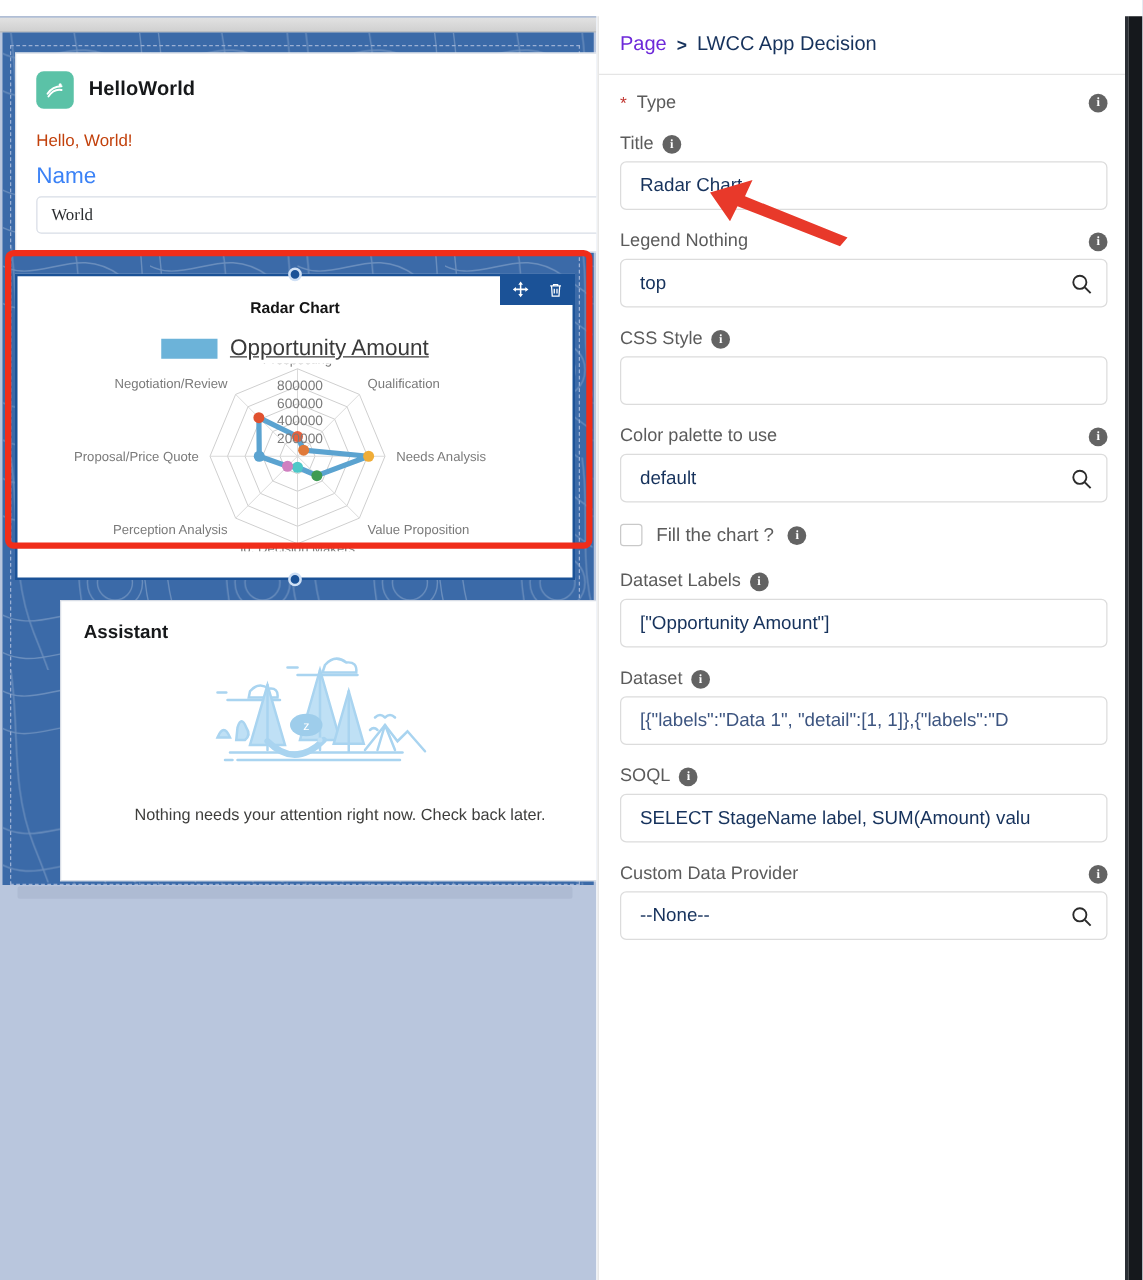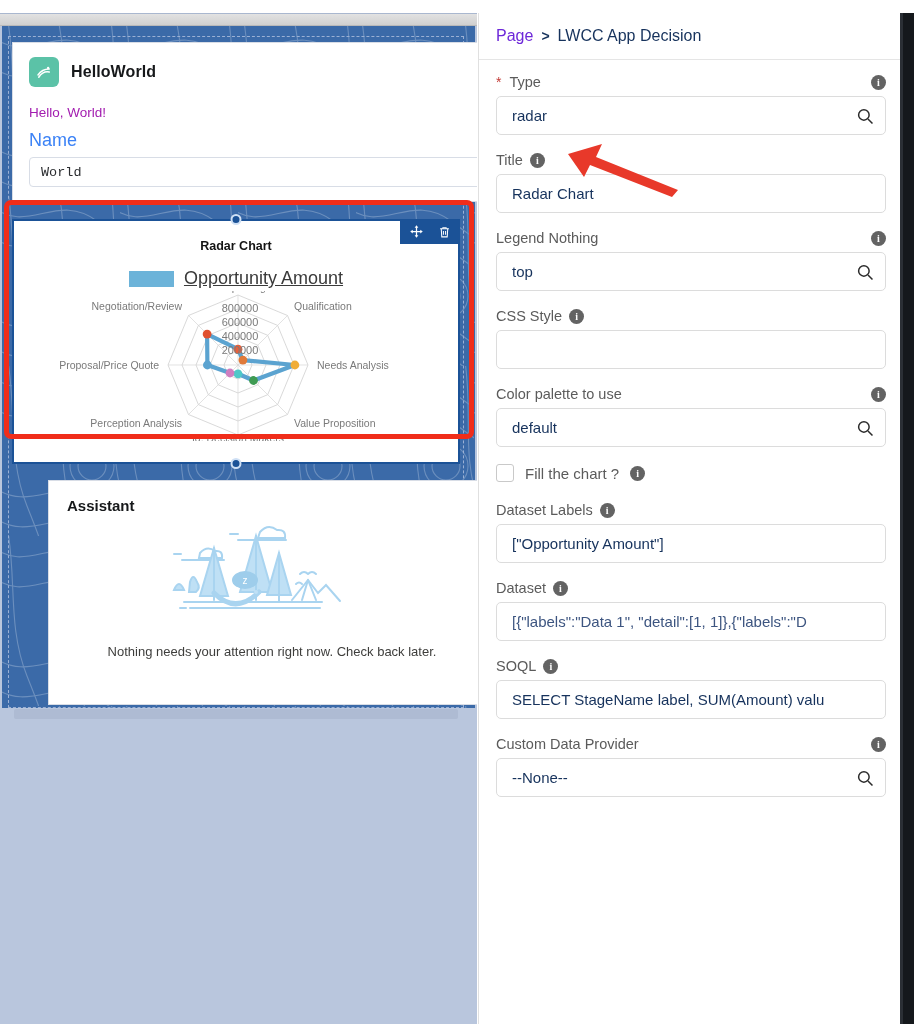--- a/index.html
+++ b/index.html
@@ -68,30 +68,30 @@
   }
   .hw-head { display: flex; align-items: center; gap: 12px; }
   .hw-icon {
     width: 30px; height: 30px; border-radius: 6px;
     background: #5bc2a7;
     display: flex; align-items: center; justify-content: center;
     flex: 0 0 auto;
   }
   .hw-icon svg { display: block; }
   .hw-title { font-size: 16px; font-weight: bold; color: #16181a; letter-spacing: .1px; }
-  .hw-hello { margin-top: 18px; font-size: 13.5px; color: #a21caf; }
+  .hw-hello { margin-top: 18px; font-size: 13.5px; color: #c2410c; }
   .hw-label { margin-top: 10px; font-size: 18px; color: #3b82f6; }
   .hw-input {
     margin-top: 6px;
     width: 100%; height: 30px;
     border: 1px solid #d8dde6; border-radius: 4px;
     background: #fff;
     font-size: 13.5px; color: #2b2d30;
     padding: 0 11px;
-    font-family: Liberation Mono, monospace;
+    font-family: Liberation Serif, serif;
   }
 
   
   #chart-region {
     position: absolute;
     left: 3px; top: 182px;
     width: 448px; height: 245px;
   }
   #chart-card {
     position: absolute; inset: 0;
@@ -444,29 +444,20 @@
     </div>
 
     <div id="prop-body">
 
       <div class="field">
         <div class="field-label-row">
           <span class="req-star">*</span>
           <span class="field-label">Type</span>
         </div>
         <span class="info-i right">i</span>
-        <div class="ctl">
-          <span>radar</span>
-          <span class="srch">
-            <svg width="18" height="18" viewBox="0 0 24 24" fill="none" stroke="#2b2b2b" stroke-width="2">
-              <circle cx="10.5" cy="10.5" r="7"></circle>
-                <path d="M16 16 L22 22"></path>
-            </svg>
-          </span>
-        </div>
       </div>
 
       <div class="field">
         <div class="field-label-row">
           <span class="field-label">Title</span>
           <span class="info-i">i</span>
         </div>
         <div class="ctl empty">
           <span>Radar Chart</span>
         </div>

